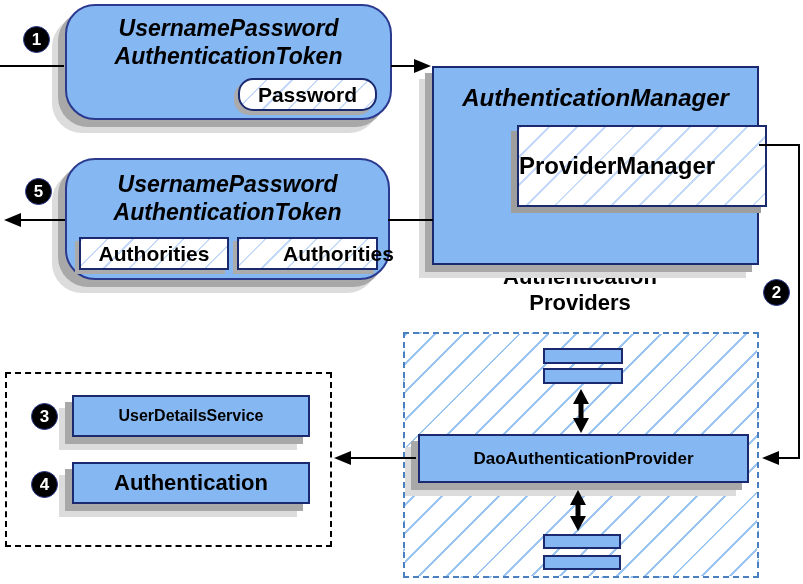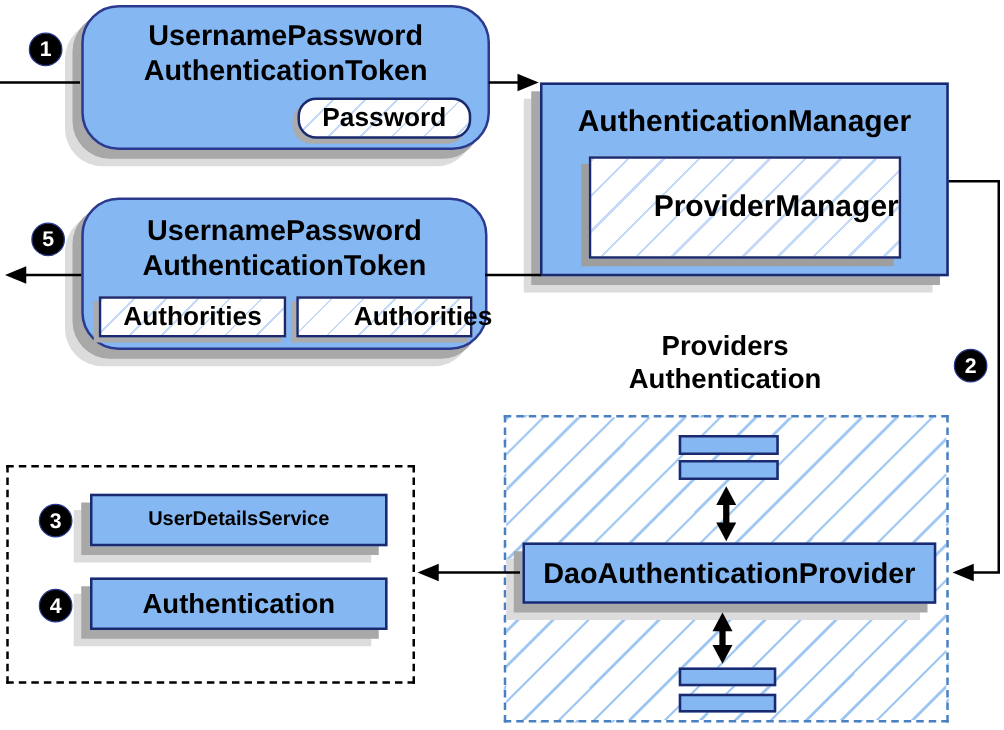--- a/index.html
+++ b/index.html
@@ -26,21 +26,21 @@
     border:2px solid var(--box-border);
     box-sizing:border-box;
     box-shadow:-7px 7px 0 0 var(--shadow-dark),-13px 13px 0 0 var(--shadow-light);
     z-index:3;
   }
   .rounded{
     border-radius:30px;
     border:2px solid var(--rounded-border);
   }
   .boxtitle{
-    text-align:center;font-size:23px;line-height:28px;letter-spacing:0;
+    text-align:center;font-size:23px;line-height:28px;letter-spacing:0;font-style:italic;
   }
   
   .hatchfield{
     position:absolute;
     background:
       repeating-linear-gradient(135deg,var(--hatch-line-faint) 0 1.5px,transparent 1.5px 18px),
       #fff;
     border:2px solid var(--box-border);
     box-sizing:border-box;
     box-shadow:-4px 4px 0 0 #ABABAB;
@@ -49,23 +49,24 @@
     z-index:4;
   }
   .innerhatch{
     position:absolute;
     background:
       repeating-linear-gradient(135deg,var(--hatch-line-faint) 0 2px,transparent 2px 20px),
       #fff;
     border:2px solid var(--box-border);
     box-sizing:border-box;
     box-shadow:-6px 6px 0 0 #9E9E9E;
-    text-align:right;
+    text-align:left;
     font-size:24px;
     z-index:4;
+    margin-left:46px;
   }
 
   
   .providers-group{
     background:
       repeating-linear-gradient(135deg,#9CC5F1 0 2px,transparent 2px 20px),
       #fff;
     border:2px dashed var(--dashed-blue-border);
     box-sizing:border-box;
     z-index:1;
@@ -148,43 +149,43 @@
   <div class="marker" style="left:25px;top:178px;">5</div>
 
   <div class="abs bluebox rounded" style="left:65px;top:4px;width:327px;height:116px;">
     <div class="boxtitle" style="margin-top:8px;">
       <div>UsernamePassword</div>
       <div>AuthenticationToken</div>
     </div>
     <div class="hatchfield" style="left:171px;top:72px;width:139px;height:33px;line-height:29px;border-radius:15px;">Password</div>
   </div>
 
-  <div class="abs bluebox" style="left:432px;top:66px;width:327px;height:155px;">
+  <div class="abs bluebox" style="left:432px;top:66px;width:327px;height:199px;">
     <div class="boxtitle" style="margin-top:16px;font-size:24px;">AuthenticationManager</div>
     <div class="innerhatch" style="left:37px;top:57px;width:250px;height:82px;line-height:78px;">ProviderManager</div>
   </div>
 
   <div class="abs bluebox rounded" style="left:65px;top:158px;width:325px;height:122px;">
     <div class="boxtitle" style="margin-top:10px;">
       <div>UsernamePassword</div>
       <div>AuthenticationToken</div>
     </div>
     <div class="hatchfield" style="left:12px;top:77px;width:150px;height:33px;line-height:29px;">Authorities</div>
     <div class="hatchfield" style="left:170px;top:77px;width:141px;height:33px;line-height:29px;padding-left:44px;">Authorities</div>
   </div>
 
   <div class="label-2line" style="left:460px;top:264px;width:240px;">
+    <div>Authentication</div>
     <div>Providers</div>
-    <div>Authentication</div>
   </div>
 
   <div class="stackrect" style="left:543px;top:348px;width:80px;height:16px;"></div>
   <div class="stackrect" style="left:543px;top:368px;width:80px;height:16px;"></div>
 
-  <div class="abs bluebox" style="left:418px;top:434px;width:331px;height:49px;text-align:center;font-size:23px;line-height:45px;">DaoAuthenticationProvider</div>
+  <div class="abs bluebox" style="left:418px;top:434px;width:331px;height:49px;text-align:center;font-size:17px;line-height:45px;">DaoAuthenticationProvider</div>
 
   <div class="stackrect" style="left:543px;top:534px;width:78px;height:15px;"></div>
   <div class="stackrect" style="left:543px;top:555px;width:78px;height:15px;"></div>
 
   <div class="abs bluebox" style="left:72px;top:395px;width:238px;height:42px;text-align:center;font-size:16px;line-height:38px;">UserDetailsService</div>
   <div class="abs bluebox" style="left:72px;top:462px;width:238px;height:42px;text-align:center;font-size:22px;line-height:38px;">Authentication</div>
 
 </div>
 
 </body></html>

